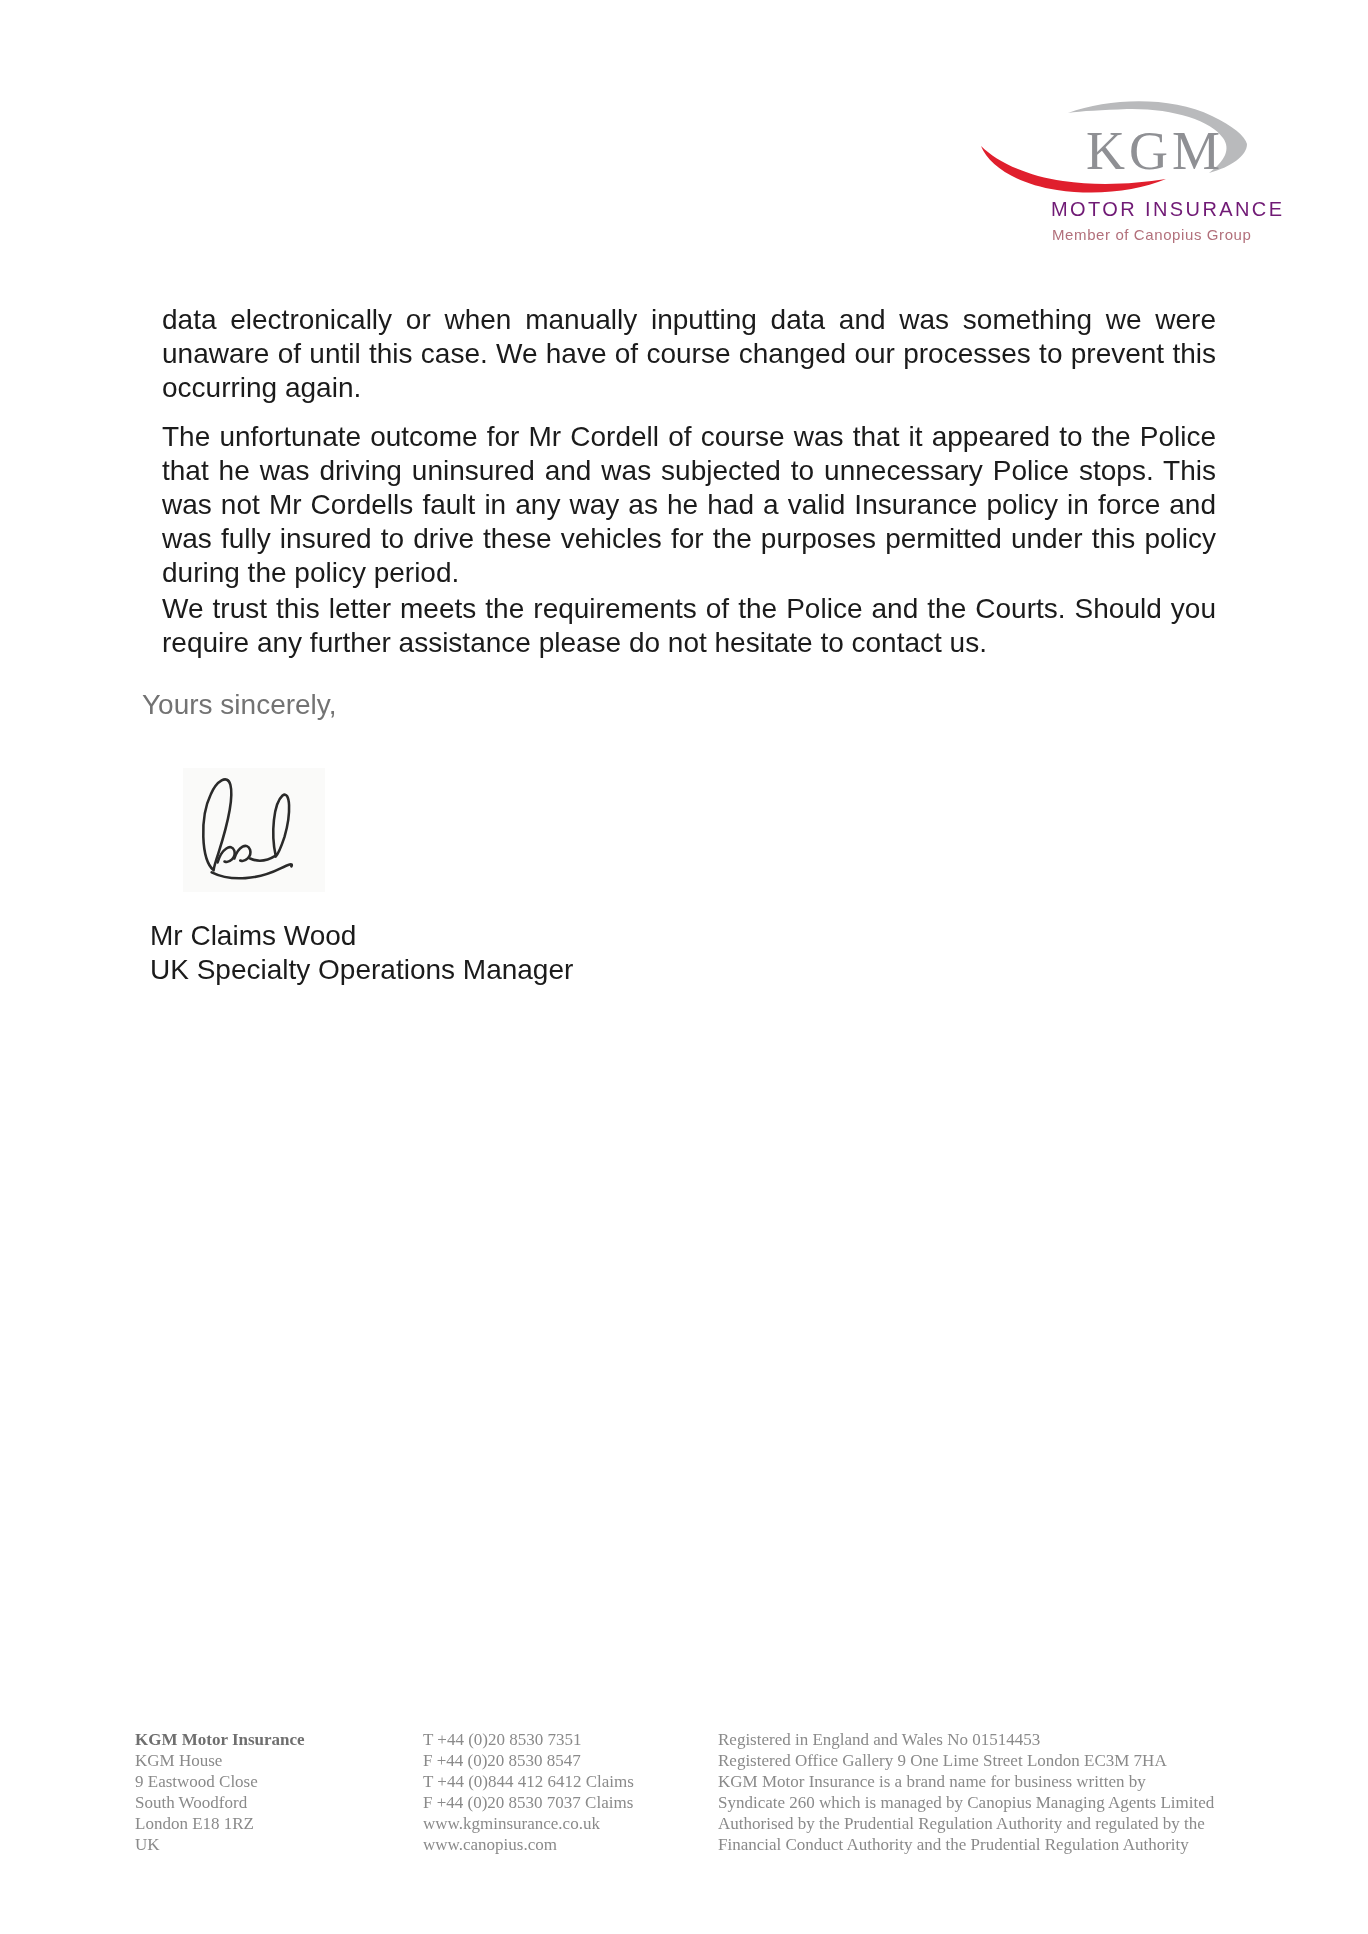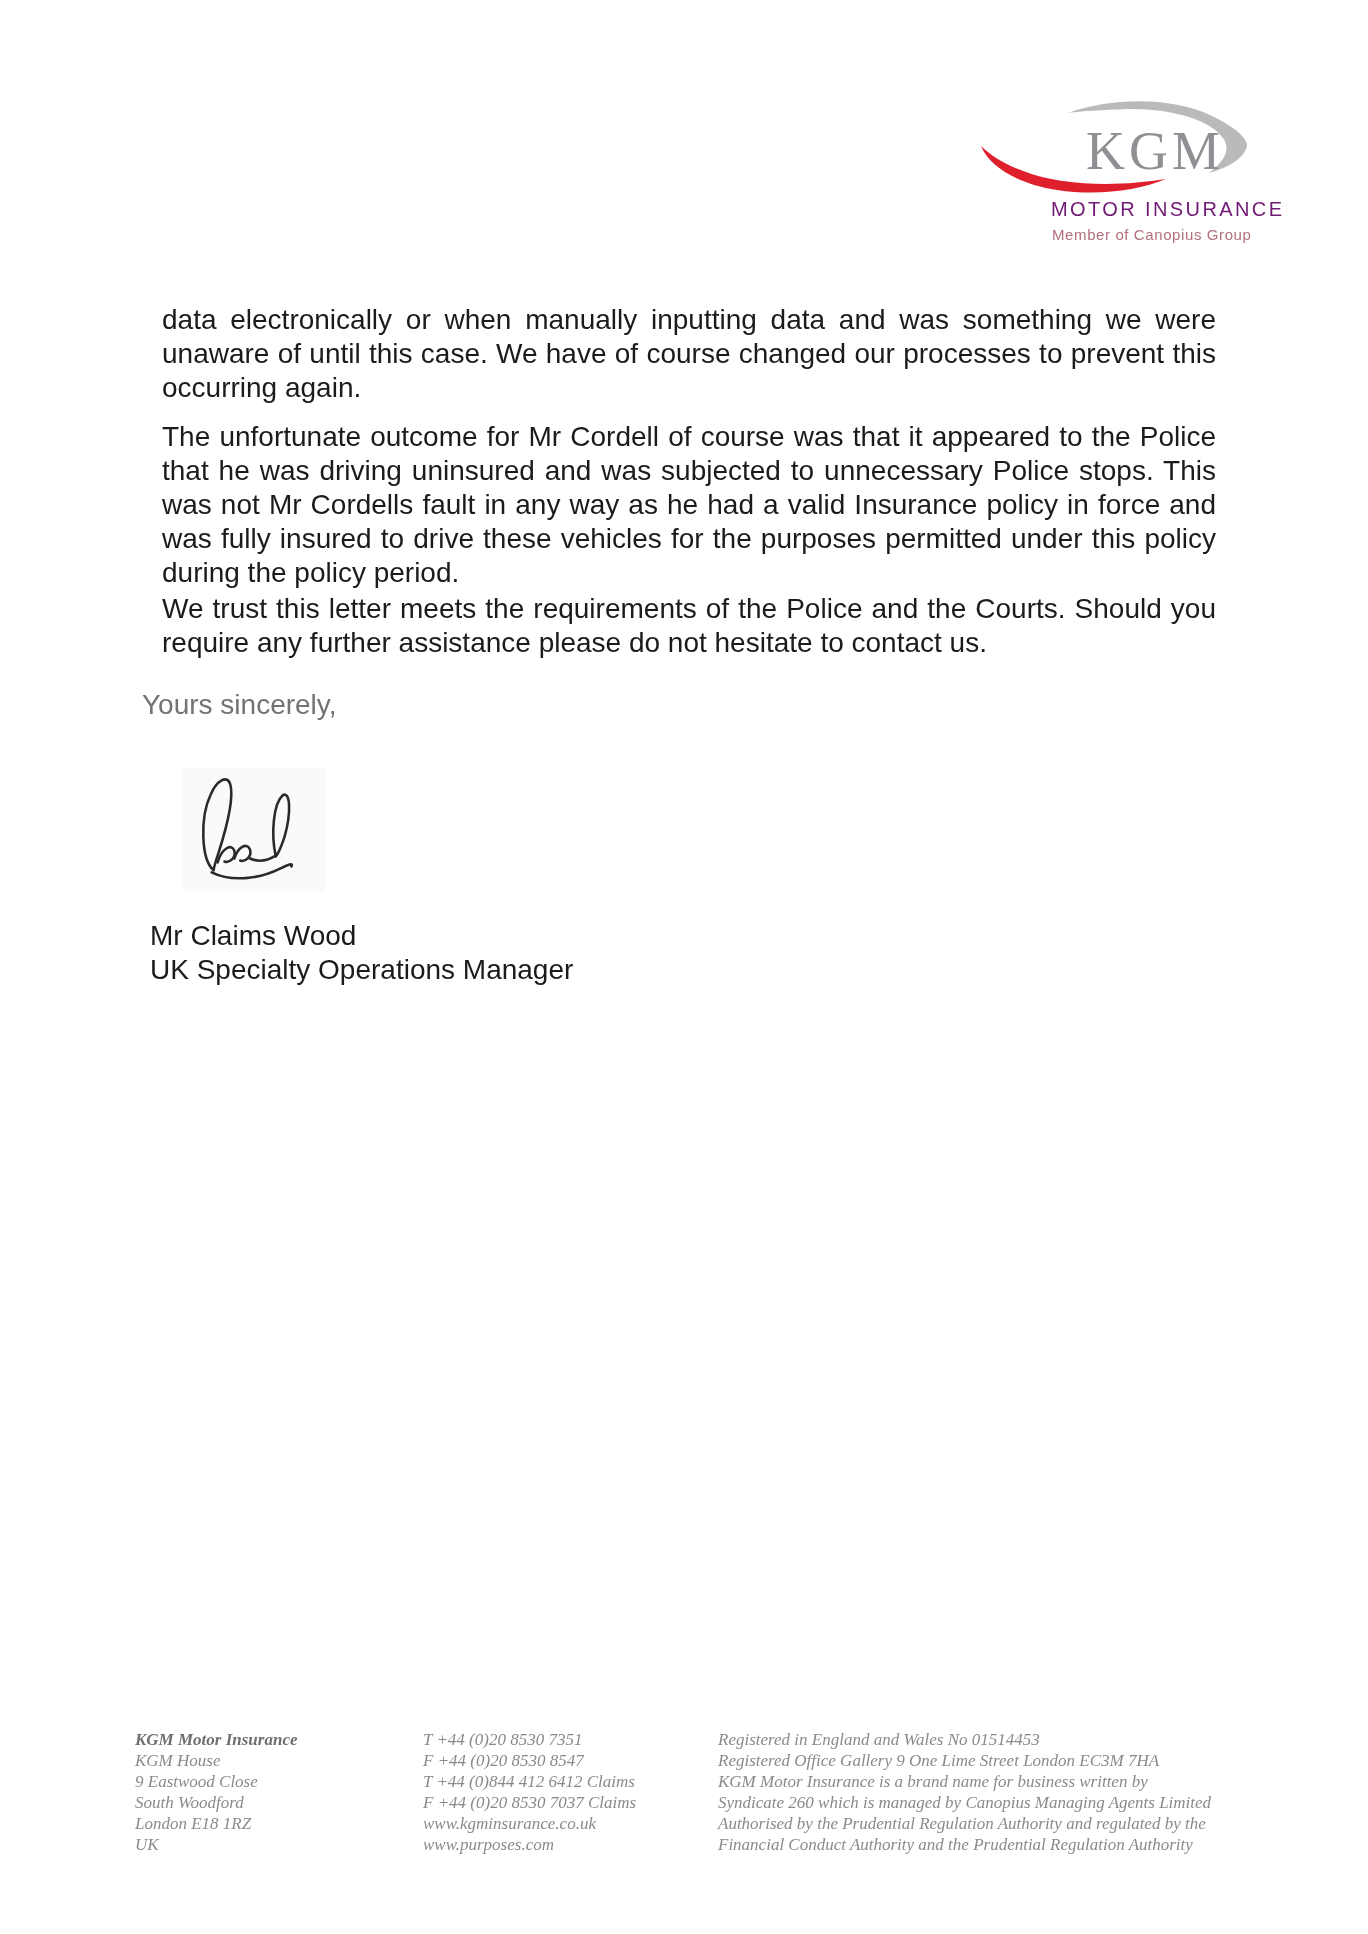--- a/index.html
+++ b/index.html
@@ -49,21 +49,21 @@
 
   .signer { position: absolute; left: 150px; top: 919px;
     font-size: 28px; line-height: 34px; color: #1b1b1b; }
 
   
   .footer-col {
     position: absolute; top: 1729px;
     font-family: "Liberation Serif", serif;
     font-size: 17px; line-height: 21px; color: #8a8a8a;
   }
-  .footer-col div { white-space: nowrap; font-style: italic; }
+  .footer-col div { white-space: nowrap; }
   .footer-address { left: 135px; }
   .footer-contact { left: 423px; }
   .footer-legal   { left: 718px; }
   .footer-heading { font-weight: bold; color: #6f6f6f; }
 </style>
 </head>
 <body>
 
 <div class="page">
 
@@ -107,21 +107,21 @@
     <div>London E18 1RZ</div>
     <div>UK</div>
   </div>
 
   <div class="footer-col footer-contact">
     <div>T +44 (0)20 8530 7351</div>
     <div>F +44 (0)20 8530 8547</div>
     <div>T +44 (0)844 412 6412 Claims</div>
     <div>F +44 (0)20 8530 7037 Claims</div>
     <div>www.kgminsurance.co.uk</div>
-    <div>www.purposes.com</div>
+    <div>www.canopius.com</div>
   </div>
 
   <div class="footer-col footer-legal">
     <div>Registered in England and Wales No 01514453</div>
     <div>Registered Office Gallery 9 One Lime Street London EC3M 7HA</div>
     <div>KGM Motor Insurance is a brand name for business written by</div>
     <div>Syndicate 260 which is managed by Canopius Managing Agents Limited</div>
     <div>Authorised by the Prudential Regulation Authority and regulated by the</div>
     <div>Financial Conduct Authority and the Prudential Regulation Authority</div>
   </div>

